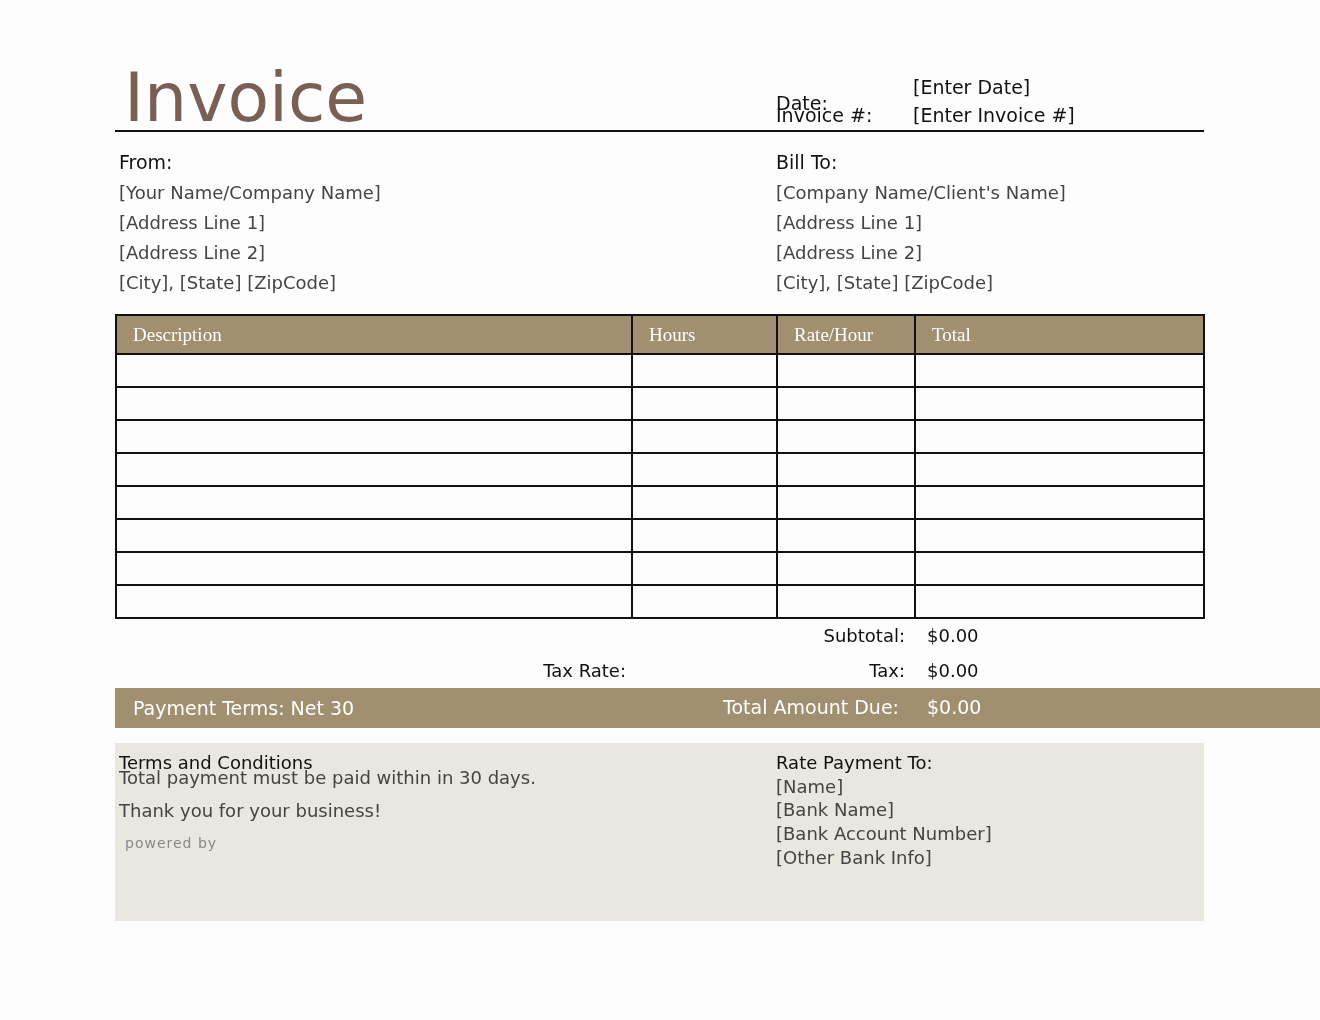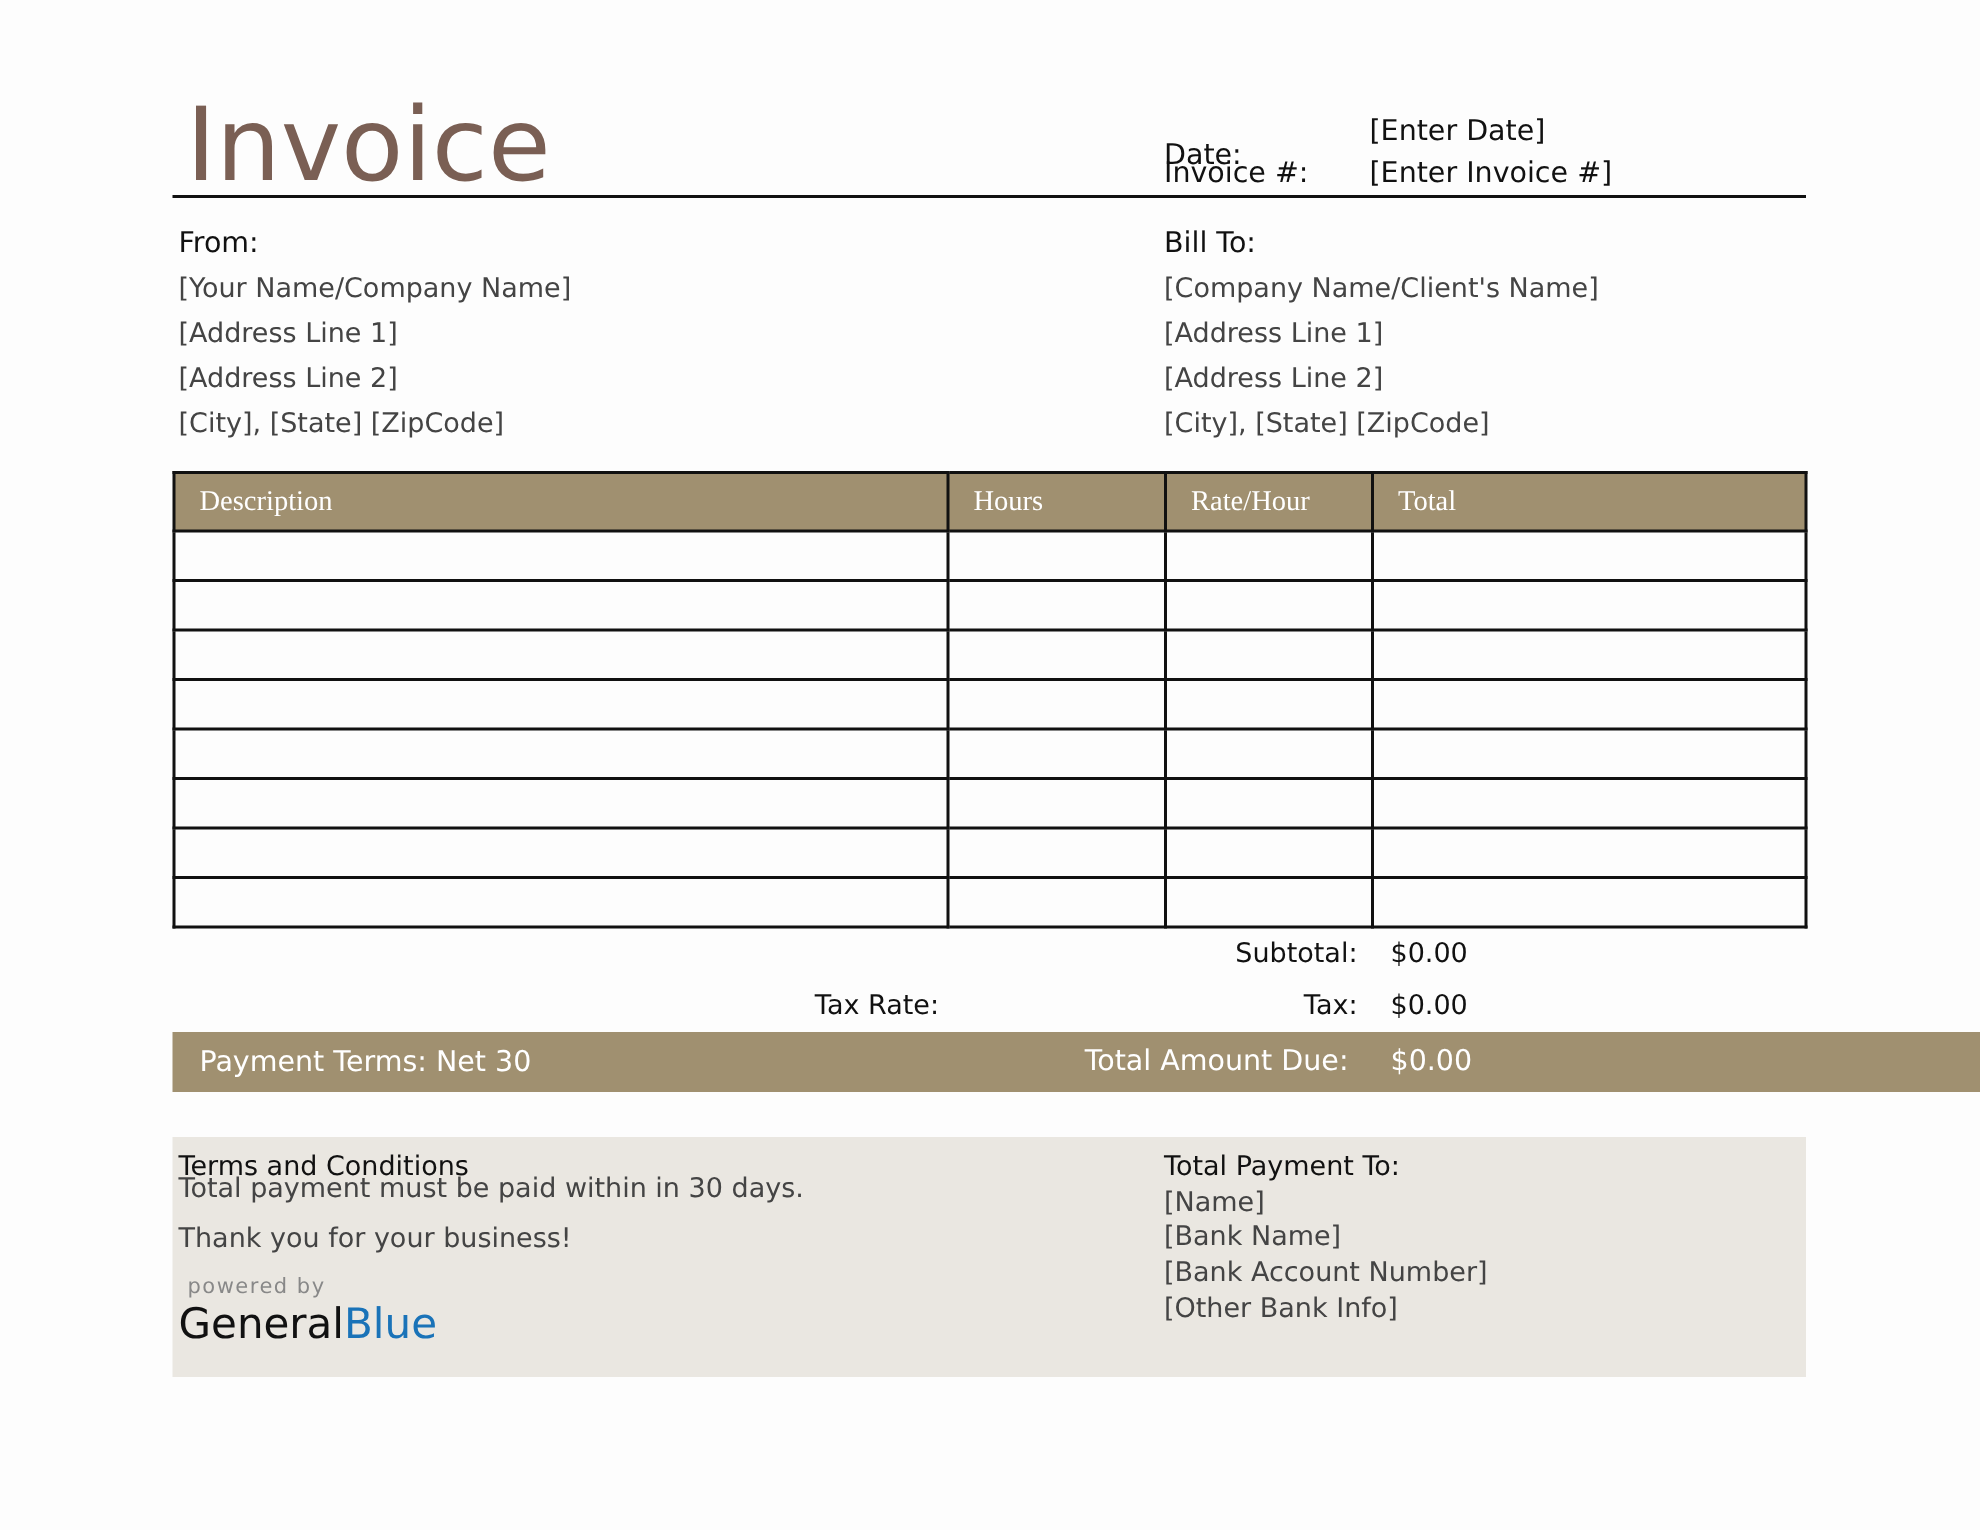--- a/index.html
+++ b/index.html
@@ -12,21 +12,21 @@
   .sec-head { font-size:19px; color:#111; }
   .addr { font-size:18px; color:#444; }
   table.items { position:absolute; left:115px; top:314px; width:1090px; border-collapse:collapse; }
   table.items th, table.items td { border:2px solid #111; padding:0; }
   table.items th { background:#a09070; color:#fff; font-weight:normal; font-size:19px; text-align:left; padding-left:16px; height:37px;font-family:Liberation Serif, serif; }
   table.items td { height:31px; background:#fdfdfd; }
   .sum-label { font-size:18px; color:#111; text-align:right; }
   .sum-val { font-size:18px; color:#111; }
   .bar { left:115px; top:688px; width:1248px; height:40px; background:#a09070; }
   .bar-text { color:#fff; font-size:19px; }
-  .footer { left:115px; top:743px; width:1089px; height:160px; background:#eae7e1;margin-top:15px; }
+  .footer { left:115px; top:743px; width:1089px; height:178px; background:#eae7e1; }
   .ft-head { font-size:18px; color:#111; }
   .ft-line { font-size:18px; color:#444; }
   .powered { font-size:14px; color:#888; letter-spacing:1px; }
   .brand { font-size:28px; color:#111; }
   .brand .blue { color:#1a73b8; }
 </style>
 </head>
 <body>
 
 <div class="abs title">Invoice</div>
@@ -124,20 +124,19 @@
   <div class="abs bar-text" style="left:18px;top:9px;">Payment Terms: Net 30</div>
   <div class="abs bar-text" style="left:560px;top:8px;width:224px;text-align:right;">Total Amount Due:</div>
   <div class="abs bar-text" style="left:812px;top:8px;">$0.00</div>
 </div>
 
 <div class="abs footer">
   <div class="abs ft-head" style="left:4px;top:9px;">Terms and Conditions</div>
   <div class="abs ft-line" style="left:4px;top:24px;text-align:right;">Total payment must be paid within in 30 days.</div>
   <div class="abs ft-line" style="left:4px;top:57px;">Thank you for your business!</div>
   <div class="abs powered" style="left:10px;top:92px;">powered by</div>
-  <div class="abs brand" style="left:4px;top:108px;"><span>General</span><span class="blue">Blue</span></div>
 
-  <div class="abs ft-head" style="left:661px;top:9px;">Total Payment To:</div>
+  <div class="abs ft-head" style="left:661px;top:9px;">Rate Payment To:</div>
   <div class="abs ft-line" style="left:661px;top:33px;">[Name]</div>
   <div class="abs ft-line" style="left:661px;top:56px;">[Bank Name]</div>
   <div class="abs ft-line" style="left:661px;top:80px;">[Bank Account Number]</div>
   <div class="abs ft-line" style="left:661px;top:104px;">[Other Bank Info]</div>
 </div>
 
 </body></html>

